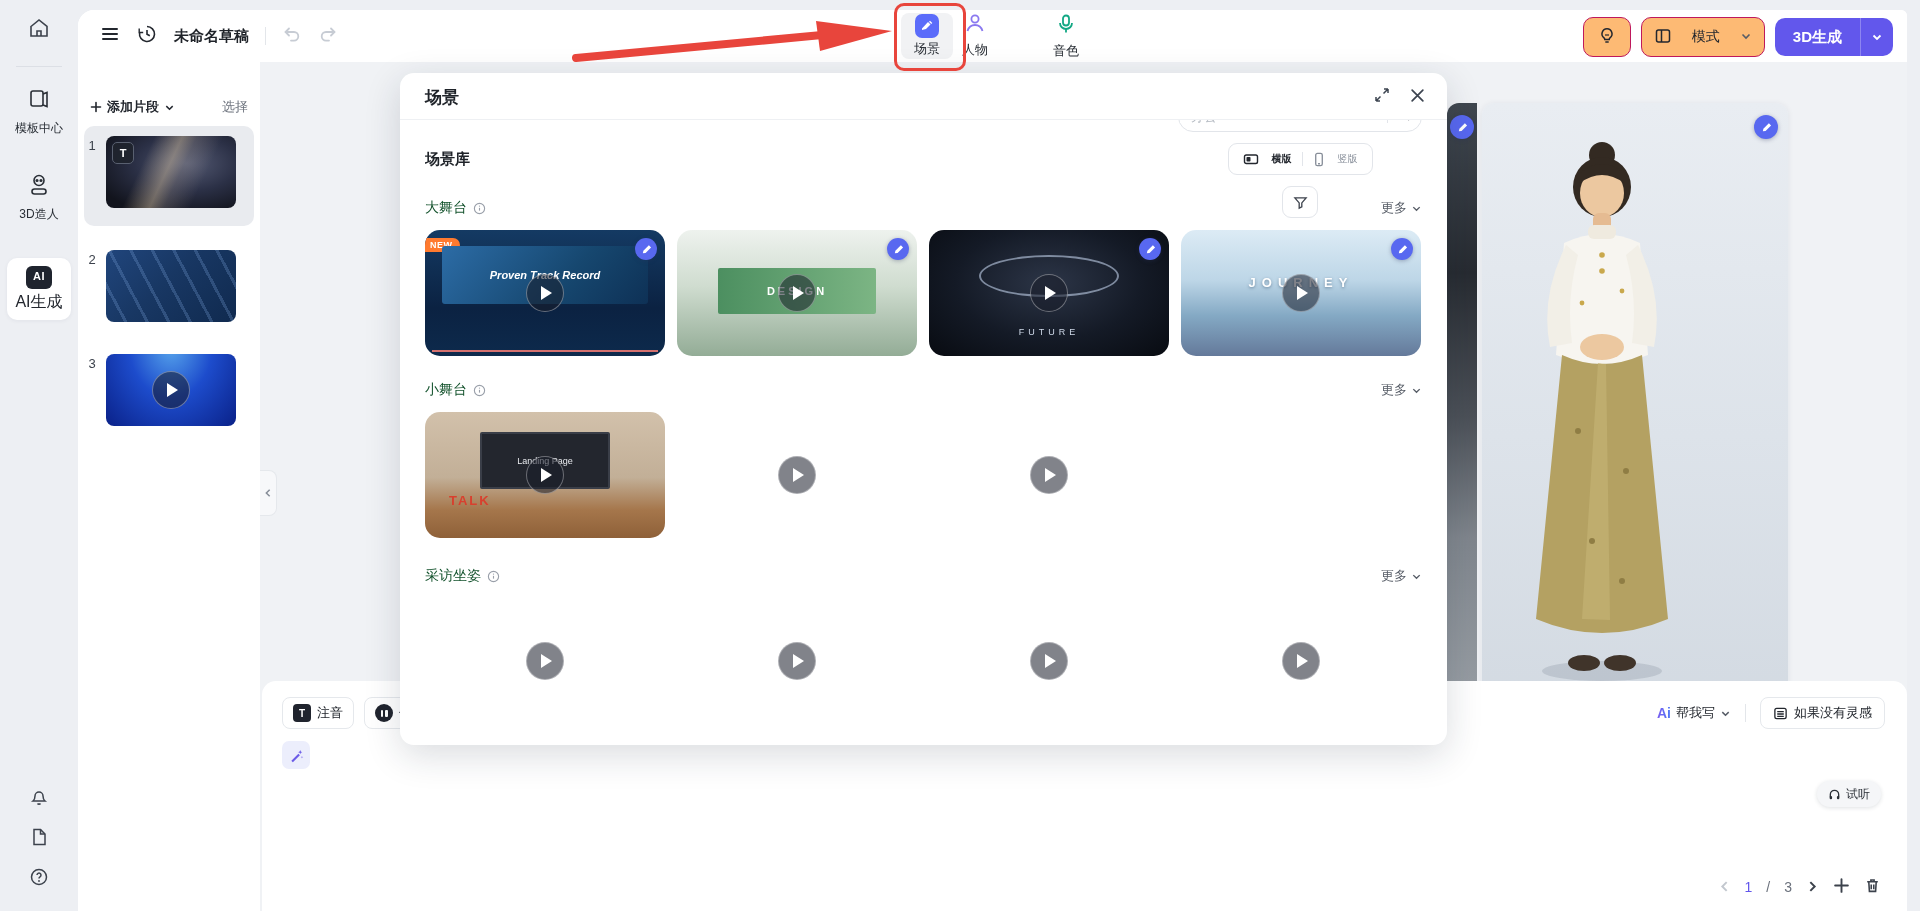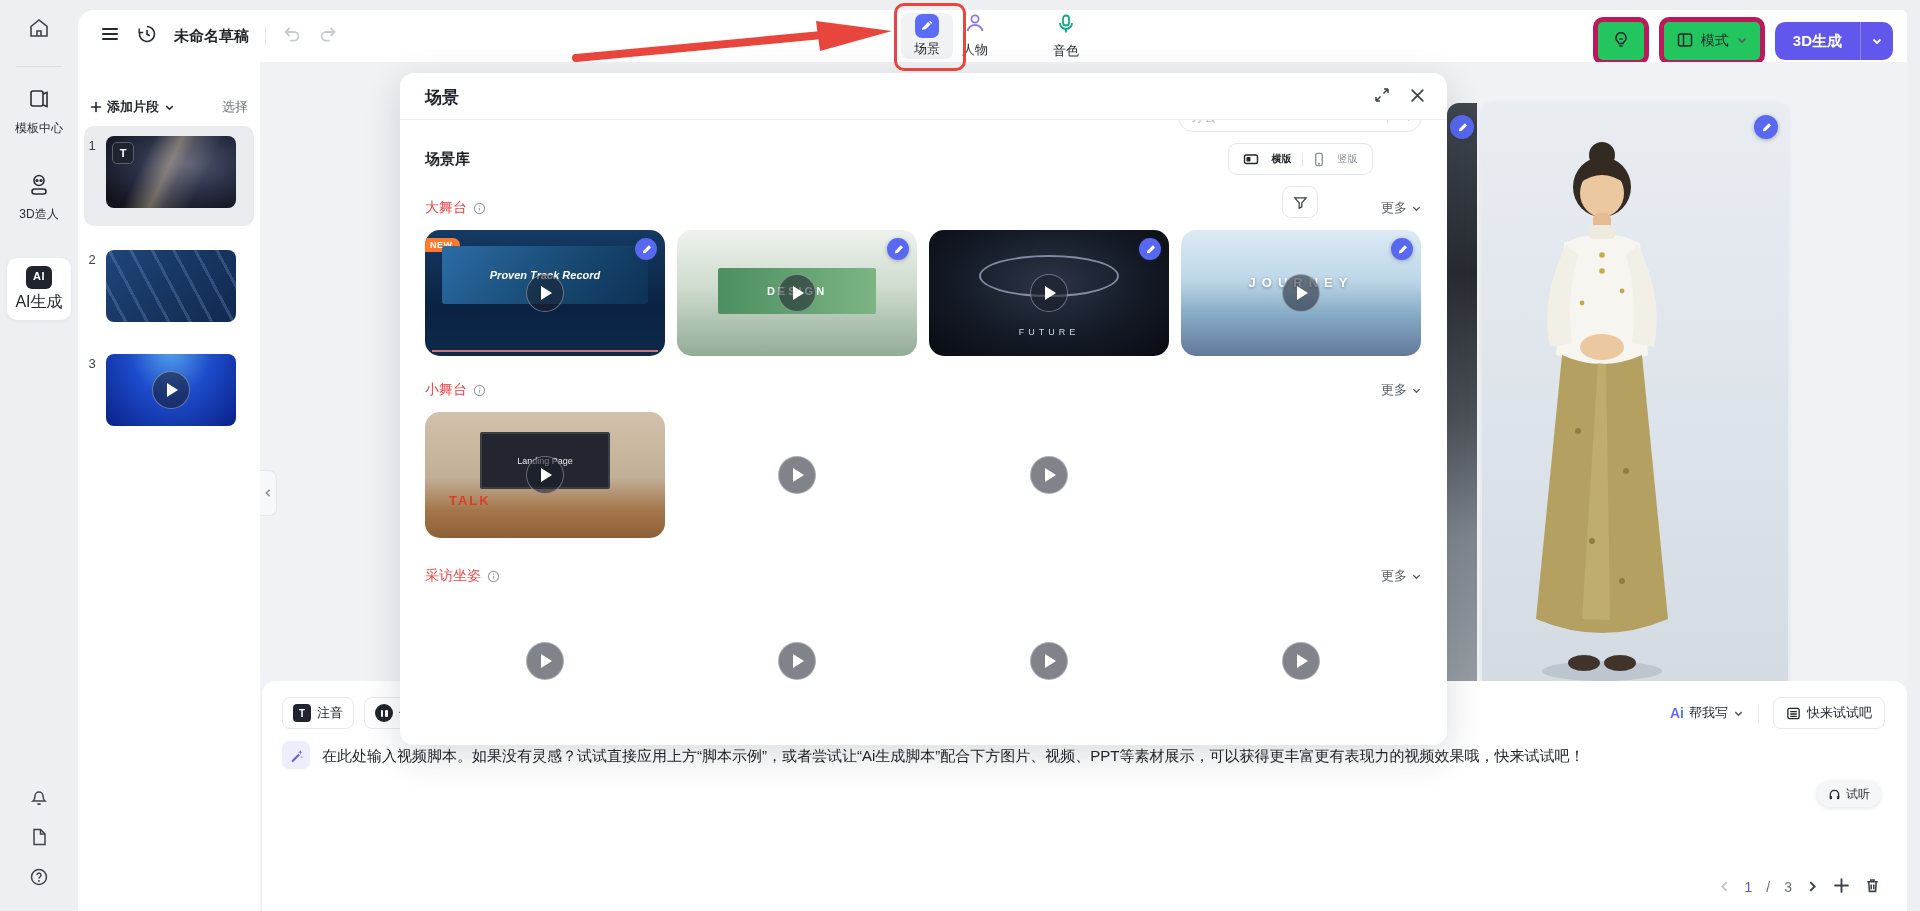--- a/index.html
+++ b/index.html
@@ -22,21 +22,21 @@
   .vdiv{width:1px;height:18px;background:#e3e6ea;}
   .tool-btn{width:52px;height:46px;border-radius:8px;display:flex;flex-direction:column;align-items:center;justify-content:center;gap:2px;}
   .tool-btn .lbl{font-size:13px;color:#2a2f36;}
   #scene-tool{position:absolute;left:823px;top:3px;background:#f1f2f4;}
   #char-tool{position:absolute;left:871px;top:3px;justify-content:flex-end;}
   #voice-tool{position:absolute;left:962px;top:3px;}
   #scene-annot{position:absolute;left:816px;top:-7px;width:66px;height:62px;border:3px solid #e8453c;border-radius:10px;z-index:60;pointer-events:none;}
   #annot-arrow{position:absolute;left:492px;top:8px;z-index:60;pointer-events:none;}
   .scene-ic{width:24px;height:24px;border-radius:7px;background:#5b6cfa;display:flex;align-items:center;justify-content:center;}
   .tb-right{position:absolute;right:14px;top:7px;display:flex;align-items:center;gap:10px;}
-  .ghost-btn{height:38px;border:5px solid #be185d;border-radius:10px;background:#22c55e;display:flex;align-items:center;justify-content:center;gap:7px;font-size:14px;color:#23272e;padding:0 12px;}
+  .ghost-btn{height:38px;border:1px solid #be185d;border-radius:10px;background:#fdba74;display:flex;align-items:center;justify-content:center;gap:20px;font-size:14px;color:#23272e;padding:0 12px;}
   #gen-btn{height:38px;border-radius:10px;background:#6257ec;color:#fff;display:flex;align-items:stretch;overflow:hidden;}
   #gen-btn .main{display:flex;align-items:center;padding:17px 18px;font-size:15px;font-weight:bold;}
   #gen-btn .caret{display:flex;align-items:center;padding:0 10px;border-left:1px solid rgba(255,255,255,.28);}
   
   #clips{position:absolute;left:0;top:52px;width:182px;height:849px;background:#fff;}
   .clips-head{position:absolute;left:12px;right:12px;top:36px;display:flex;align-items:center;justify-content:space-between;}
   .add-clip{display:flex;align-items:center;gap:5px;font-size:13px;font-weight:bold;color:#23272e;}
   .sel{font-size:13px;color:#6b717c;}
   .clip-row{position:absolute;left:8px;display:flex;gap:8px;align-items:flex-start;}
   .clip-num{font-size:13px;color:#3c424c;padding-top:2px;width:12px;text-align:center;}
@@ -101,21 +101,21 @@
   .search-box input{border:none;outline:none;flex:1;font-size:13px;color:#23272e;font-family:inherit;background:transparent;min-width:0;}
   .search-box input::placeholder{color:#b4bac2;}
   .search-div{width:1px;height:14px;background:#e2e5ea;}
   .seg{height:30px;border:1px solid #e2e5ea;border-radius:9px;display:flex;align-items:center;padding:0 4px;}
   .seg .opt{display:flex;align-items:center;gap:13px;font-size:10px;padding:0 10px;}
   .seg .on{color:#23272e;font-weight:bold;}
   .seg .off{color:#868d98;}
   .seg .sep{width:1px;height:14px;background:#e2e5ea;}
   .filter-btn{width:34px;height:30px;border:1px solid #e2e5ea;border-radius:9px;display:flex;align-items:center;justify-content:center;}
   .sec-head{margin-top:24px;height:20px;display:flex;align-items:center;justify-content:space-between;}
-  .sec-title{display:flex;align-items:center;gap:6px;font-size:14px;color:#ef4444;}
+  .sec-title{display:flex;align-items:center;gap:6px;font-size:14px;color:#14532d;}
   .more{display:flex;align-items:center;gap:4px;font-size:13px;color:#565c66;}
   .cards{margin-top:12px;display:flex;gap:12px;}
   .card{width:240px;height:126px;border-radius:15px;position:relative;overflow:hidden;flex:0 0 auto;}
   .card .screen{position:absolute;display:flex;align-items:center;justify-content:center;text-align:center;}
   .card .screen span{color:#fff;}
   .new-badge{position:absolute;left:0;top:8px;background:#ff7a2f;color:#fff;font-size:9px;font-weight:bold;padding:2px 7px 2px 5px;border-radius:0 8px 8px 0;letter-spacing:.5px;}
   .card .pencil-fab{right:8px;top:8px;width:22px;height:22px;}
   .desk::after{content:"";position:absolute;left:0;right:0;bottom:0;}
   
   .s0{background:linear-gradient(180deg,#143a63 0%,#0b2242 62%,#0d2a4c 100%);}
@@ -435,32 +435,31 @@
         <svg width="11" height="11" viewBox="0 0 12 12" fill="none" stroke="#565c66" stroke-width="1.6">
             <path d="M2.5 4.5 6 8l3.5-3.5"></path>
           </svg>
       </span>
       <span class="vdiv"></span>
       <div class="overview-btn">
         <svg width="15" height="15" viewBox="0 0 16 16" fill="none" stroke="#23272e" stroke-width="1.4">
             <rect x="2" y="2.5" width="12" height="11" rx="2"></rect>
             <path d="M4.5 6h7M4.5 8.5h7M4.5 11h7"></path>
           </svg>
-        <span>快来试试吧</span>
+        <span>如果没有灵感</span>
       </div>
     </div>
     <div class="s-placeholder">
       <span class="wand-chip">
         <svg width="15" height="15" viewBox="0 0 16 16">
             <path d="M2.5 13.5 10 6l1.6 1.6-7.5 7.5z" fill="#6c5ce7"></path>
             <path d="M12 2.2l.6 1.6 1.6.6-1.6.6-.6 1.6-.6-1.6-1.6-.6 1.6-.6z" fill="#6c5ce7"></path>
             <path d="M13.8 8.4l.4 1 1 .4-1 .4-.4 1-.4-1-1-.4 1-.4z" fill="#9a8cf0"></path>
           </svg>
       </span>
-      <span class="ph-text">在此处输入视频脚本。如果没有灵感？试试直接应用上方“脚本示例”，或者尝试让“Ai生成脚本”配合下方图片、视频、PPT等素材展示，可以获得更丰富更有表现力的视频效果哦，快来试试吧！</span>
     </div>
     <div class="listen-pill">
       <svg width="13" height="13" viewBox="0 0 14 14" fill="none" stroke="#2a2f36" stroke-width="1.4">
           <path d="M2.5 10V7a4.5 4.5 0 0 1 9 0v3"></path>
           <rect x="1.8" y="8.6" width="2.6" height="3.6" rx="1.2" fill="#2a2f36" stroke="none"></rect>
           <rect x="9.6" y="8.6" width="2.6" height="3.6" rx="1.2" fill="#2a2f36" stroke="none"></rect>
         </svg>
       <span>试听</span>
     </div>
     <div class="s-pager">

